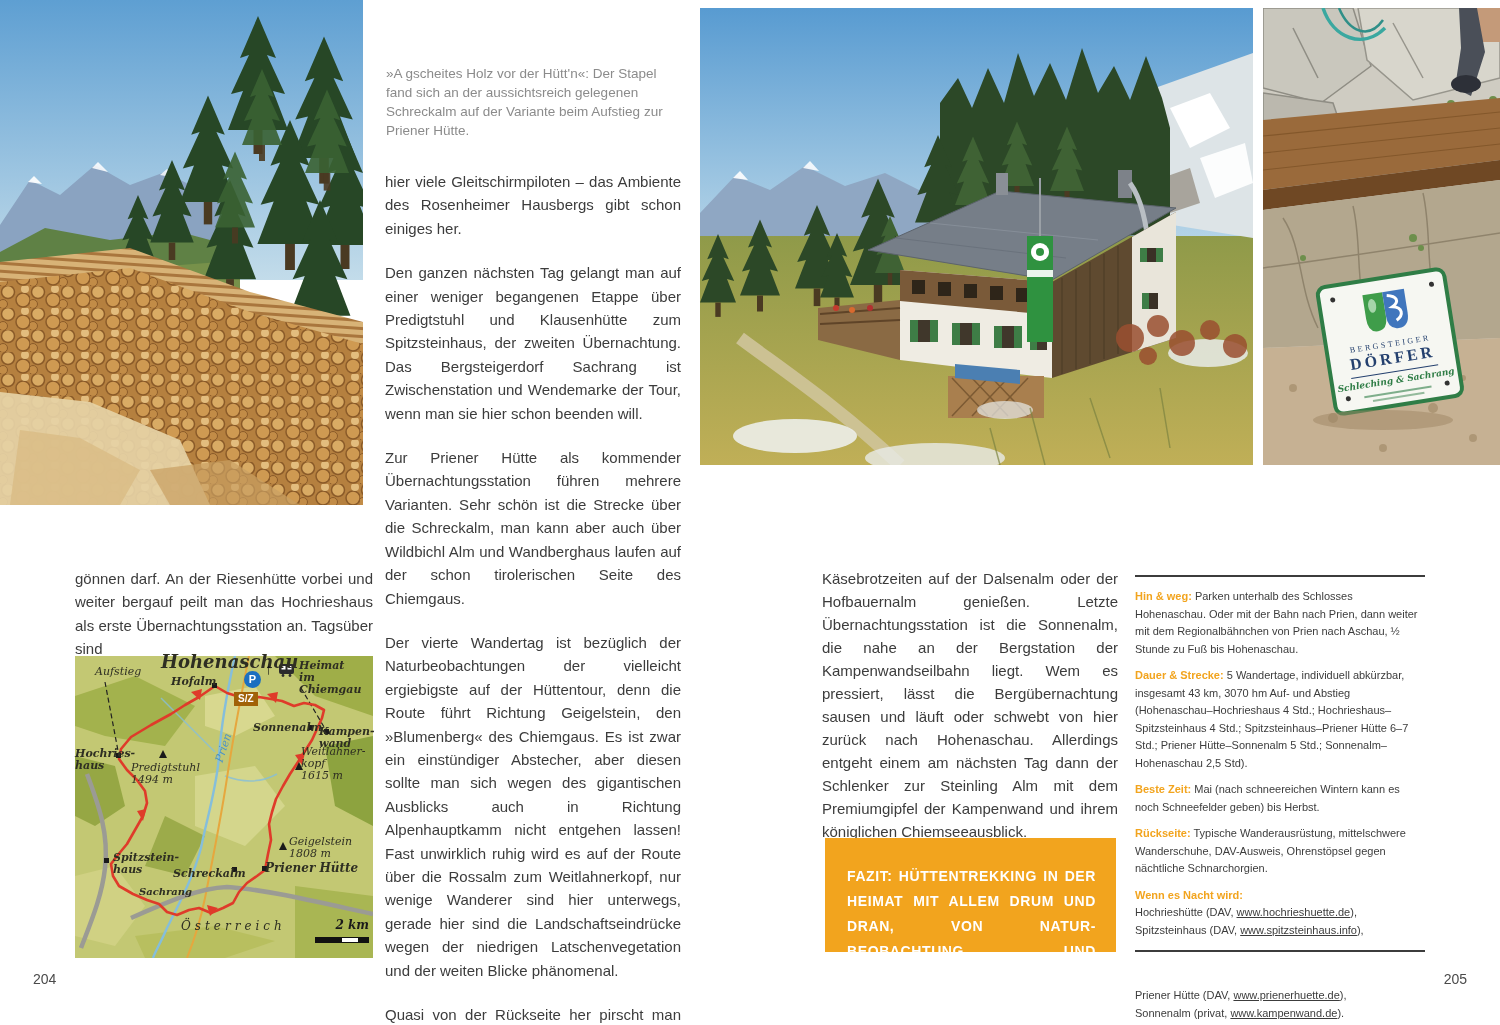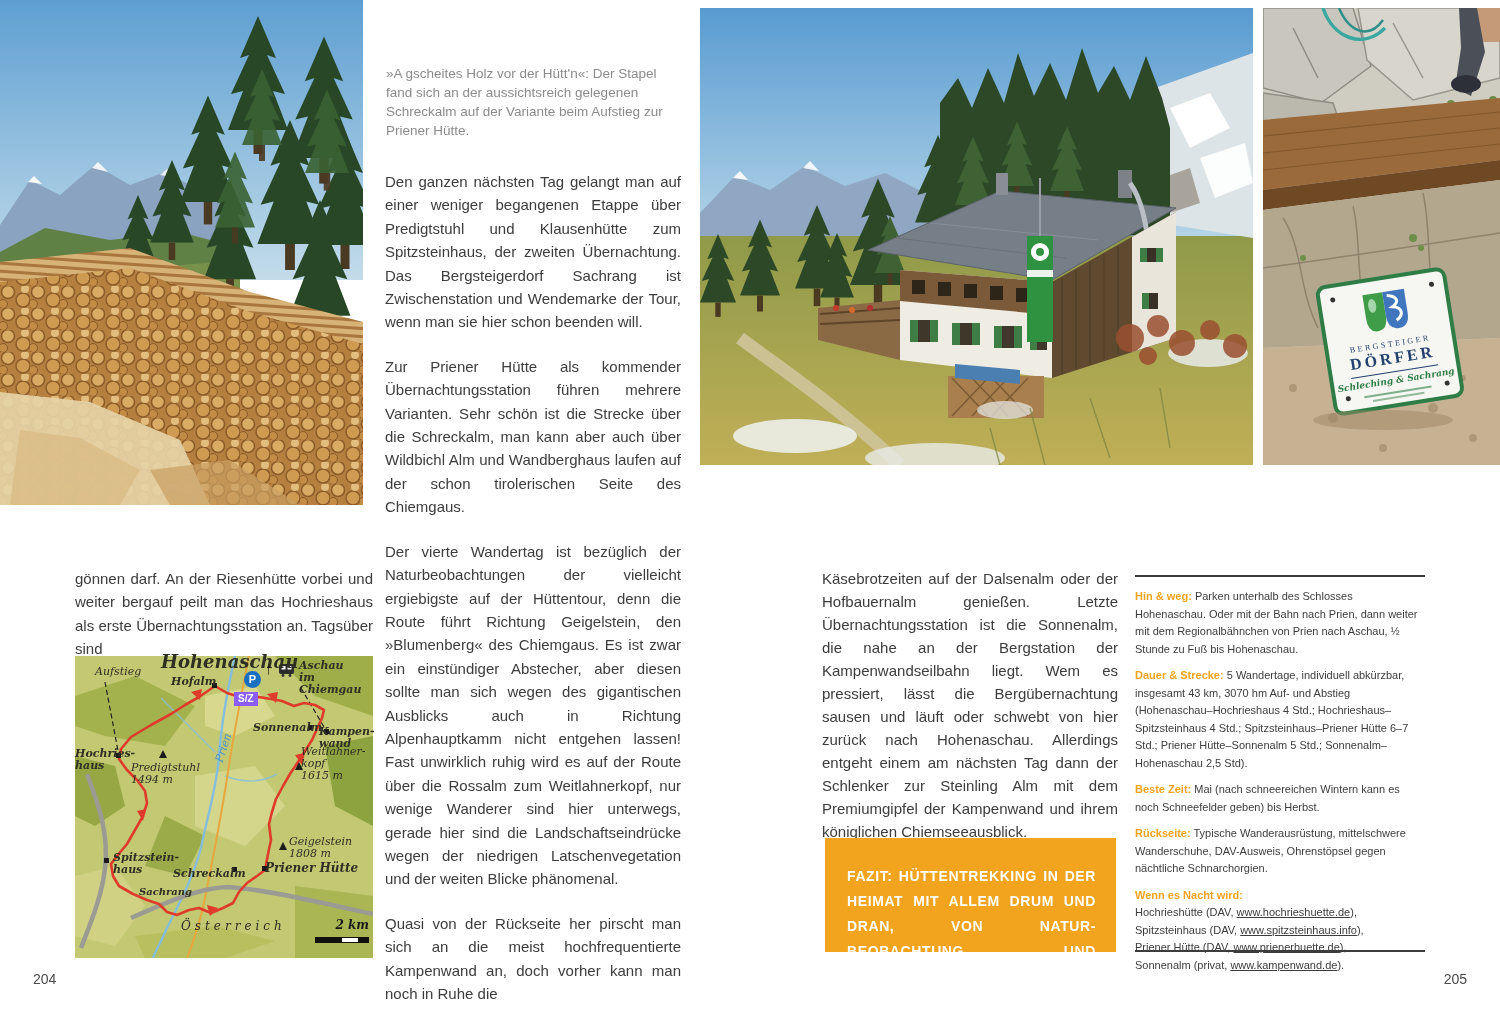--- a/index.html
+++ b/index.html
@@ -23,21 +23,21 @@
   .url{text-decoration:underline;}
   
   #map{width:298px;height:302px;}
   #map svg{position:absolute;left:0;top:0;}
   .ml{position:absolute;font-family:"DejaVu Serif",serif;font-style:italic;
       color:#2e2e22;font-size:11px;line-height:12px;white-space:normal;}
   .ml.b{font-weight:bold;}
   .ml .elev{font-weight:normal;}
   #map .badge-p{position:absolute;width:17px;height:17px;border-radius:50%;background:#1b6fc0;
       color:#fff;font-weight:bold;font-size:11px;text-align:center;line-height:17px;}
-  #map .badge-sz{position:absolute;background:#8b5cf6;color:#fff;font-weight:bold;
+  #map .badge-sz{position:absolute;background:#a16207;color:#fff;font-weight:bold;
       font-size:10px;padding:1px 4px;line-height:12px;}
   #map .north{position:absolute;font-size:15px;font-weight:bold;color:#111;font-style:normal;}
   #map .scale-label{position:absolute;font-family:"DejaVu Serif",serif;font-weight:bold;
       font-style:italic;font-size:12px;color:#1a1a1a;}
   #map .scale-bar{position:absolute;width:52px;height:4px;border:1px solid #111;
       background:linear-gradient(to right,#111 0 50%,#fff 50% 80%,#111 80%);}
   
   .sign-l1{font-family:"Liberation Serif",serif;font-size:8px;letter-spacing:2.5px;color:#24406e;}
   .sign-l2{font-family:"Liberation Serif",serif;font-size:16px;font-weight:bold;letter-spacing:3px;color:#24406e;}
   .sign-l3{font-family:"DejaVu Serif",serif;font-style:italic;font-weight:bold;font-size:9px;color:#2f7d46;}
@@ -325,20 +325,21 @@
       <div class="sign-l3 abs" style="left:0;top:96px;width:124px;">Schleching &amp; Sachrang</div>
       <div class="abs" style="left:28px;top:112px;width:68px;height:2px;background:#2f7d46;opacity:.6;"></div>
       <div class="abs" style="left:36px;top:117px;width:52px;height:2px;background:#2f7d46;opacity:.5;"></div>
     </div>
   </div>
 
   <div class="caption abs" style="left:386px;top:64px;width:280px;">»A gscheites Holz vor der Hütt'n«: Der Stapel fand sich an der aussichtsreich gelegenen Schreckalm auf der Variante beim Aufstieg zur Priener Hütte.</div>
 
 
   <div class="bodycol abs" style="left:385px;top:170px;width:296px;">
+    <p>hier viele Gleitschirmpiloten – das Ambiente des Rosenheimer Hausbergs gibt schon einiges her.</p>
     <p>Den ganzen nächsten Tag gelangt man auf einer weniger begangenen Etappe über Predigtstuhl und Klausenhütte zum Spitzsteinhaus, der zweiten Übernachtung. Das Bergsteigerdorf Sachrang ist Zwischenstation und Wendemarke der Tour, wenn man sie hier schon beenden will.</p>
     <p>Zur Priener Hütte als kommender Übernachtungsstation führen mehrere Varianten. Sehr schön ist die Strecke über die Schreckalm, man kann aber auch über Wildbichl Alm und Wandberghaus laufen auf der schon tirolerischen Seite des Chiemgaus.</p>
     <p>Der vierte Wandertag ist bezüglich der Naturbeobachtungen der vielleicht ergiebigste auf der Hüttentour, denn die Route führt Richtung Geigelstein, den »Blumenberg« des Chiemgaus. Es ist zwar ein einstündiger Abstecher, aber diesen sollte man sich wegen des gigantischen Ausblicks auch in Richtung Alpenhauptkamm nicht entgehen lassen! Fast unwirklich ruhig wird es auf der Route über die Rossalm zum Weitlahnerkopf, nur wenige Wanderer sind hier unterwegs, gerade hier sind die Landschaftseindrücke wegen der niedrigen Latschenvegetation und der weiten Blicke phänomenal.</p>
     <p>Quasi von der Rückseite her pirscht man sich an die meist hochfrequentierte Kampenwand an, doch vorher kann man noch in Ruhe die</p>
   </div>
 
   <div class="bodycol abs" style="left:75px;top:567px;width:298px;">
     <p>gönnen darf. An der Riesenhütte vorbei und weiter bergauf peilt man das Hochrieshaus als erste Übernachtungsstation an. Tagsüber sind</p>
   </div>
 
@@ -402,21 +403,21 @@
         <rect x="2.5" y="2" width="4" height="3.5" fill="#fff"></rect>
         <rect x="8.5" y="2" width="4" height="3.5" fill="#fff"></rect>
         <circle cx="4" cy="11.5" r="1.4" fill="#2b2b2b"></circle>
           <circle cx="11" cy="11.5" r="1.4" fill="#2b2b2b"></circle>
       </g>
     </svg>
 
     <span class="ml" style="left:20px;top:10px;">Aufstieg</span>
     <span class="ml b" style="left:86px;top:0;font-size:18px;">Hohenaschau</span>
     <span class="ml b" style="left:96px;top:20px;">Hofalm</span>
-    <span class="ml b" style="left:224px;top:4px;width:62px;">Aschau im Chiemgau</span>
+    <span class="ml b" style="left:224px;top:4px;width:62px;">Heimat im Chiemgau</span>
     <span class="north" style="left:190px;top:4px;">↑</span>
     <span class="ml b" style="left:178px;top:66px;">Sonnenalm</span>
     <span class="ml b" style="left:244px;top:70px;width:50px;">Kampen- wand</span>
     <span class="ml b" style="left:0;top:92px;width:50px;">Hochries- haus</span>
     <span class="ml" style="left:56px;top:106px;width:70px;">
       <span>Predigtstuhl</span><br>
       <span class="elev">1494 m</span>
     </span>
     <span class="ml" style="left:134px;top:86px;color:#4a93c8;transform:rotate(-72deg);">Prien</span>
     <span class="ml" style="left:226px;top:90px;width:70px;">
@@ -459,21 +460,21 @@
       <span>Mai (nach schneereichen Wintern kann es noch Schneefelder geben) bis Herbst.</span>
     </p>
     <p>
       <span class="info-label">Rückseite:</span>
       <span>Typische Wanderausrüstung, mittelschwere Wanderschuhe, DAV-Ausweis, Ohrenstöpsel gegen nächtliche Schnarchorgien.</span>
     </p>
     <p style="margin-bottom:0;">
       <span class="info-label" style="display:block;">Wenn es Nacht wird:</span>
       <span style="display:block;"><span>Hochrieshütte (DAV, </span><span class="url">www.hochrieshuette.de</span><span>),</span></span>
       <span style="display:block;"><span>Spitzsteinhaus (DAV, </span><span class="url">www.spitzsteinhaus.info</span><span>),</span></span>
-      <span style="display:block;"><span>Priener Hütte (DAV, </span><span class="url">www.prienerhuette.de</span><span>),</span></span>
+      <span style="display:block;margin-top:48px;"><span>Priener Hütte (DAV, </span><span class="url">www.prienerhuette.de</span><span>),</span></span>
       <span style="display:block;"><span>Sonnenalm (privat, </span><span class="url">www.kampenwand.de</span><span>).</span></span>
     </p>
   </div>
   <div class="abs" style="left:1135px;top:950px;width:290px;border-top:2px solid #3c3c3c;"></div>
 
   <div class="pagenum abs" style="left:33px;top:971px;">204</div>
   <div class="pagenum abs" style="left:1437px;top:971px;width:30px;text-align:right;">205</div>
 
 </div>
 

